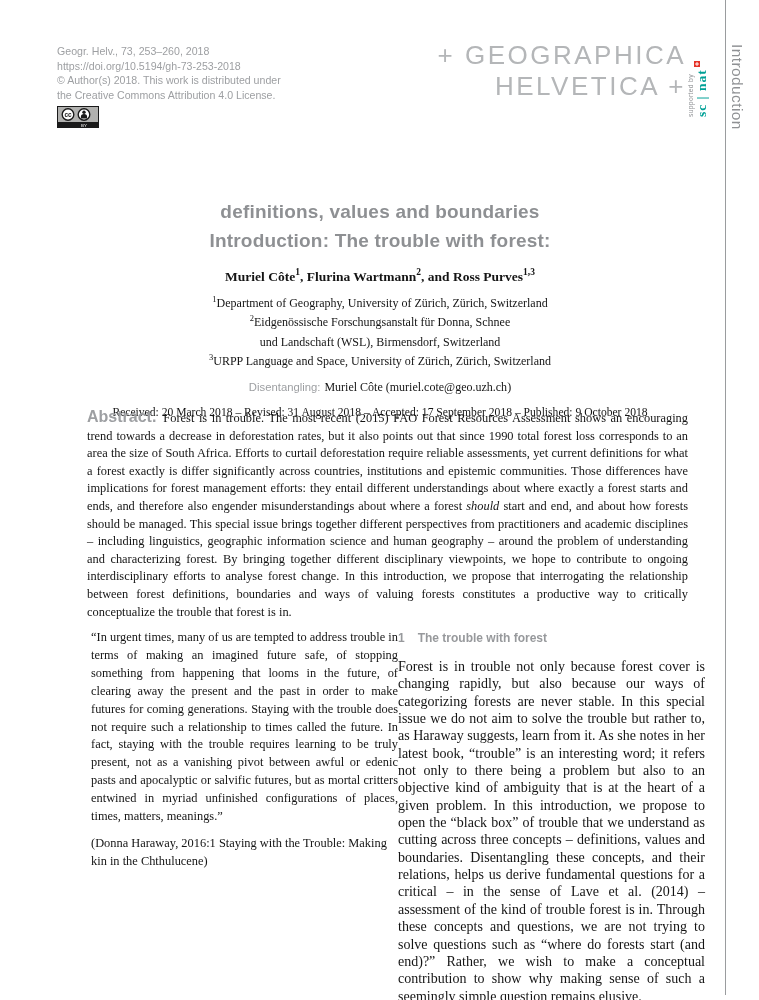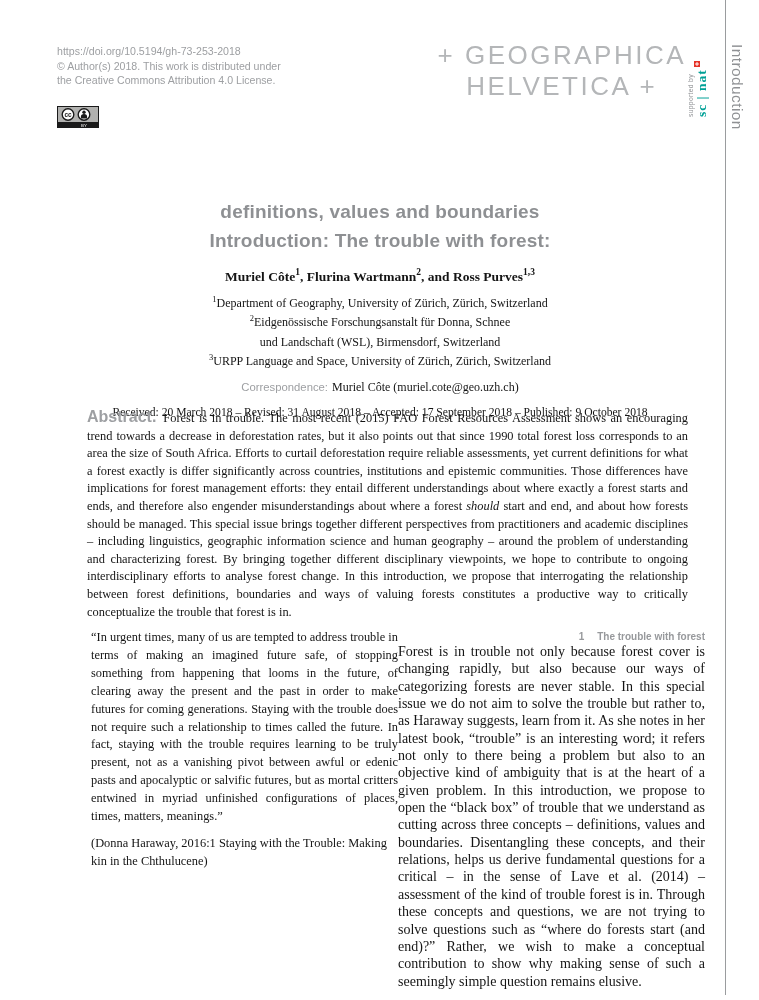--- a/index.html
+++ b/index.html
@@ -17,21 +17,21 @@
   }
   
   .header-left {
     position:absolute; left:57px; top:44px;
     font-family:"Liberation Sans", sans-serif; font-size:10.6px;
     line-height:14.6px; color:#9d9fa2;
   }
   .doi { cursor:pointer; }
   .cc-badge { position:absolute; left:57px; top:106px; display:block; width:42px; height:22px; cursor:pointer; }
   .logo {
-    position:absolute; top:40px; right:73px; text-align:center;
+    position:absolute; top:40px; right:73px; text-align:right;
     font-family:"Liberation Sans", sans-serif; font-size:26px; line-height:31px;
     color:#b4b6b8; letter-spacing:2.5px; font-weight:400;
   }
   .scnat-wrap { position:absolute; left:687px; top:45px; width:27px; height:72px; }
   .scnat {
     position:absolute; top:0; left:0; width:72px; height:27px;
     transform-origin:0 0; transform:rotate(-90deg) translateX(-72px);
     white-space:nowrap;
   }
   .supported { font-family:"Liberation Sans", sans-serif; font-size:6.8px; letter-spacing:0.3px; color:#8f9194; }
@@ -59,39 +59,40 @@
     font-family:"Liberation Sans", sans-serif; font-weight:bold;
     font-size:16px; color:#9d9fa2; margin-right:7px;
   }
   
   .columns { position:absolute; left:91px; top:629px; width:614px; display:flex; }
   .col { flex:1 1 0; min-width:0; }
   .quote { font-size:12.4px; line-height:17.9px; text-align:justify; margin:0; color:#141414; }
   .attrib { font-size:12.4px; line-height:17.9px; margin:9px 0 0 0; color:#141414; }
   .sec-heading {
     font-family:"Liberation Sans", sans-serif; font-weight:bold;
-    font-size:10px; color:#97999c; margin:2px 0 1px 0; text-align:right;
+    font-size:12px; color:#97999c; margin:2px 0 13px 0; text-align:left;
   }
   .secnum { margin-right:13px; }
   .section-body { font-size:14px; line-height:17.35px; text-align:justify; margin:0; color:#141414; }
   
   .footer {
     position:absolute; left:0; top:944px; width:759px; text-align:center;
     font-family:"Liberation Sans", sans-serif; font-size:10.6px; color:#a7a9ab;
   }
 </style>
 </head>
 <body>
 
 <div class="page">
 
   <div class="vline"></div>
   <div class="sidebar-label">Introduction</div>
 
   <div class="header-left">
+    <div>Geogr. Helv., 73, 253–260, 2018</div>
     <div class="doi">https://doi.org/10.5194/gh-73-253-2018</div>
     <div>© Author(s) 2018. This work is distributed under</div>
     <div>the Creative Commons Attribution 4.0 License.</div>
   </div>
 
   <span class="cc-badge">
     <svg width="42" height="22" viewBox="0 0 42 22">
       <rect x="0.5" y="0.5" width="41" height="21" fill="#b1b1af" stroke="#1a1a1a"></rect>
       <rect x="0.5" y="16" width="41" height="5.5" fill="#1a1a1a"></rect>
       <circle cx="11" cy="8.5" r="5.8" fill="#ffffff" stroke="#1a1a1a" stroke-width="1.4"></circle>
@@ -124,21 +125,21 @@
       <div>definitions, values and boundaries</div>
       <div>Introduction: The trouble with forest:</div>
     </h1>
     <div class="authors"><span>Muriel Côte</span><sup>1</sup><span>, </span><span>Flurina Wartmann</span><sup>2</sup><span>, and </span><span>Ross Purves</span><sup>1,3</sup></div>
     <div class="affils">
       <div><sup>1</sup><span>Department of Geography, University of Zürich, Zürich, Switzerland</span></div>
       <div><sup>2</sup><span>Eidgenössische Forschungsanstalt für Donna, Schnee</span></div>
       <div><sup></sup><span>und Landschaft (WSL), Birmensdorf, Switzerland</span></div>
       <div><sup>3</sup><span>URPP Language and Space, University of Zürich, Zürich, Switzerland</span></div>
     </div>
-    <div class="corr"><span class="corr-label">Correspondence:</span><span>Muriel Côte (</span><span>muriel.cote@geo.uzh.ch</span><span>)</span></div>
+    <div class="corr"><span class="corr-label">Disentangling:</span><span>Muriel Côte (</span><span>muriel.cote@geo.uzh.ch</span><span>)</span></div>
     <div class="dates">Received: 20 March 2018 – Revised: 31 August 2018 – Accepted: 17 September 2018 – Published: 9 October 2018</div>
   </div>
 
   <div class="abstract"><span class="abs-label">Abstract.</span><span>Forest is in trouble. The most recent (2015) FAO Forest Resources Assessment shows an encouraging trend towards a decrease in deforestation rates, but it also points out that since 1990 total forest loss corresponds to an area the size of South Africa. Efforts to curtail deforestation require reliable assessments, yet current definitions for what a forest exactly is differ significantly across countries, institutions and epistemic communities. Those differences have implications for forest management efforts: they entail different understandings about where exactly a forest starts and ends, and therefore also engender misunderstandings about where a forest </span><i>should</i><span> start and end, and about how forests should be managed. This special issue brings together different perspectives from practitioners and academic disciplines – including linguistics, geographic information science and human geography – around the problem of understanding and characterizing forest. By bringing together different disciplinary viewpoints, we hope to contribute to ongoing interdisciplinary efforts to analyse forest change. In this introduction, we propose that interrogating the relationship between forest definitions, boundaries and ways of valuing forests constitutes a productive way to critically conceptualize the trouble that forest is in.</span></div>
 
   <div class="columns">
     <div class="col">
       <p class="quote">“In urgent times, many of us are tempted to address trouble in terms of making an imagined future safe, of stopping something from happening that looms in the future, of clearing away the present and the past in order to make futures for coming generations. Staying with the trouble does not require such a relationship to times called the future. In fact, staying with the trouble requires learning to be truly present, not as a vanishing pivot between awful or edenic pasts and apocalyptic or salvific futures, but as mortal critters entwined in myriad unfinished configurations of places, times, matters, meanings.”</p>
       <p class="attrib">(Donna Haraway, 2016:1 Staying with the Trouble: Making kin in the Chthulucene)</p>
     </div>

